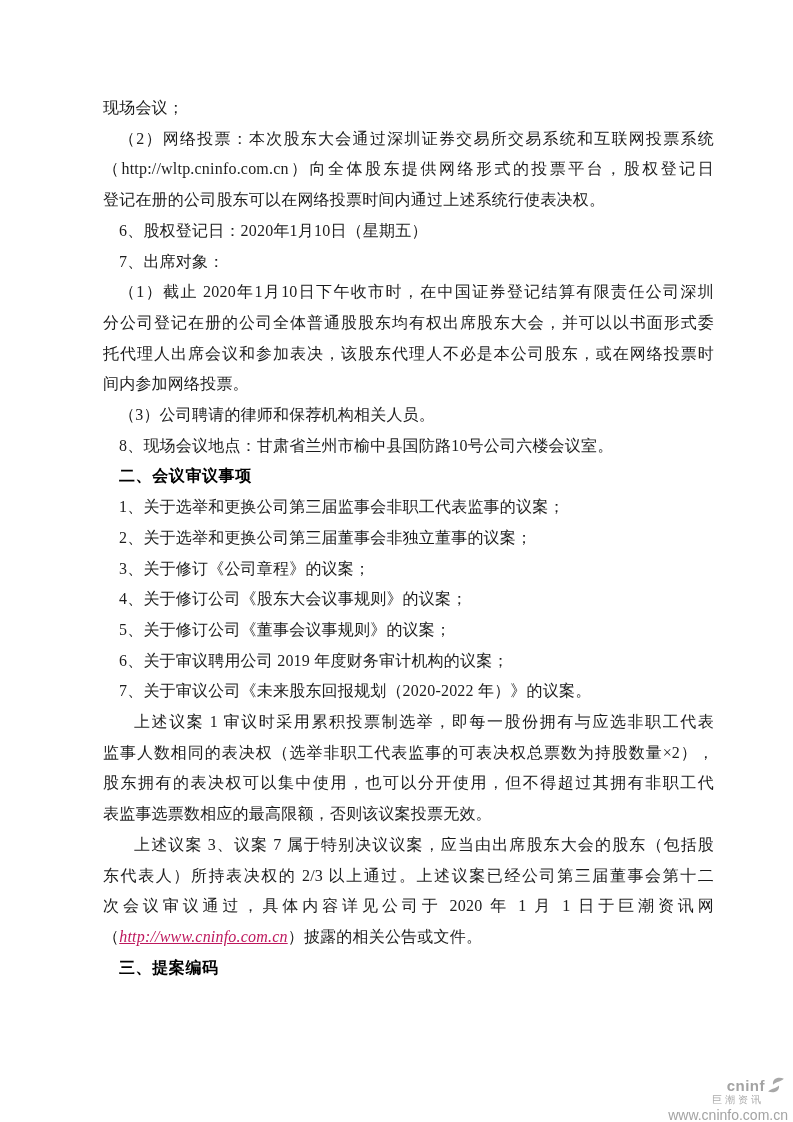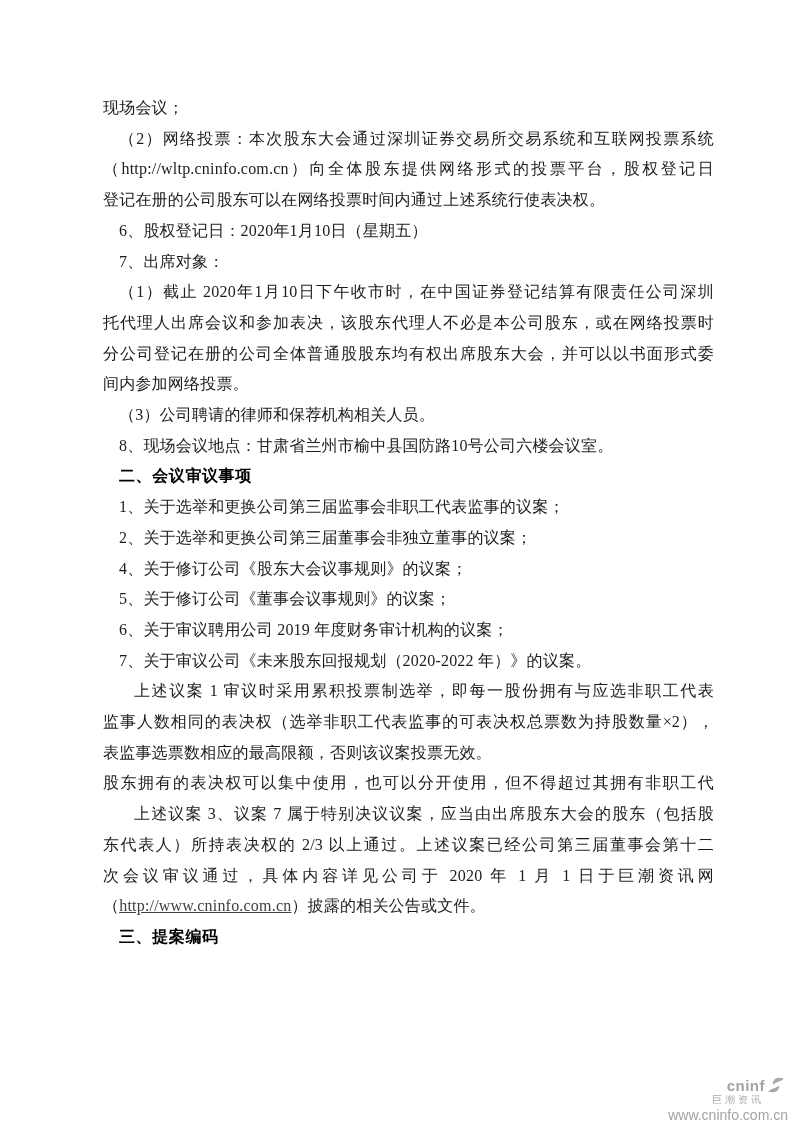--- a/index.html
+++ b/index.html
@@ -21,23 +21,24 @@
   }
   .ln { text-align:left; white-space:normal; }
   
   .j  { text-align:justify; text-align-last:justify; -moz-text-align-last:justify; }
   
   .i1 { text-indent:16px; }
   .i2 { text-indent:31px; }
   
   .h  { font-weight:bold; color:#000; font-family:"Liberation Sans","DejaVu Sans",sans-serif; letter-spacing:0.6px; }
   .link {
-    color:#404040;
+    color:#be185d;
     text-decoration:underline;
     cursor:pointer;
+    font-style:italic;
   }
   
   .footer {
     position:absolute;
     right:5px; bottom:0;
     color:#a8a8a8;
     font-family:"Liberation Sans","DejaVu Sans",sans-serif;
     text-align:right;
     line-height:1;
   }
@@ -55,36 +56,37 @@
 
 <div class="page">
   <div class="content">
     <div class="ln">现场会议；</div>
     <div class="ln i1 j">（2）网络投票：本次股东大会通过深圳证券交易所交易系统和互联网投票系统</div>
     <div class="ln j">（http://wltp.cninfo.com.cn）向全体股东提供网络形式的投票平台，股权登记日</div>
     <div class="ln">登记在册的公司股东可以在网络投票时间内通过上述系统行使表决权。</div>
     <div class="ln i1">6、股权登记日：2020年1月10日（星期五）</div>
     <div class="ln i1">7、出席对象：</div>
     <div class="ln i1 j">（1）截止 2020年1月10日下午收市时，在中国证券登记结算有限责任公司深圳</div>
+    <div class="ln j">分公司登记在册的公司全体普通股股东均有权出席股东大会，并可以以书面形式委</div>
     <div class="ln j">托代理人出席会议和参加表决，该股东代理人不必是本公司股东，或在网络投票时</div>
-    <div class="ln j">分公司登记在册的公司全体普通股股东均有权出席股东大会，并可以以书面形式委</div>
     <div class="ln">间内参加网络投票。</div>
     <div class="ln i1">（3）公司聘请的律师和保荐机构相关人员。</div>
     <div class="ln i1">8、现场会议地点：甘肃省兰州市榆中县国防路10号公司六楼会议室。</div>
     <div class="ln i1 h">二、会议审议事项</div>
     <div class="ln i1">1、关于选举和更换公司第三届监事会非职工代表监事的议案；</div>
     <div class="ln i1">2、关于选举和更换公司第三届董事会非独立董事的议案；</div>
+    <div class="ln i1">3、关于修订《公司章程》的议案；</div>
     <div class="ln i1">4、关于修订公司《股东大会议事规则》的议案；</div>
     <div class="ln i1">5、关于修订公司《董事会议事规则》的议案；</div>
     <div class="ln i1">6、关于审议聘用公司 2019 年度财务审计机构的议案；</div>
     <div class="ln i1">7、关于审议公司《未来股东回报规划（2020-2022 年）》的议案。</div>
     <div class="ln i2 j">上述议案 1 审议时采用累积投票制选举，即每一股份拥有与应选非职工代表</div>
     <div class="ln j">监事人数相同的表决权（选举非职工代表监事的可表决权总票数为持股数量×2），</div>
+    <div class="ln j">股东拥有的表决权可以集中使用，也可以分开使用，但不得超过其拥有非职工代</div>
     <div class="ln">表监事选票数相应的最高限额，否则该议案投票无效。</div>
-    <div class="ln j">股东拥有的表决权可以集中使用，也可以分开使用，但不得超过其拥有非职工代</div>
     <div class="ln i2 j">上述议案 3、议案 7 属于特别决议议案，应当由出席股东大会的股东（包括股</div>
     <div class="ln j">东代表人）所持表决权的 2/3 以上通过。上述议案已经公司第三届董事会第十二</div>
     <div class="ln j">次会议审议通过，具体内容详见公司于 2020 年 1 月 1 日于巨潮资讯网</div>
     <div class="ln"><span>（</span><a class="link" href="#">http://www.cninfo.com.cn</a><span>）披露的相关公告或文件。</span></div>
     <div class="ln i1 h">三、提案编码</div>
   </div>
 
   <div class="footer">
     <div class="brand-row">
       <span class="brand-word">cninf</span>

